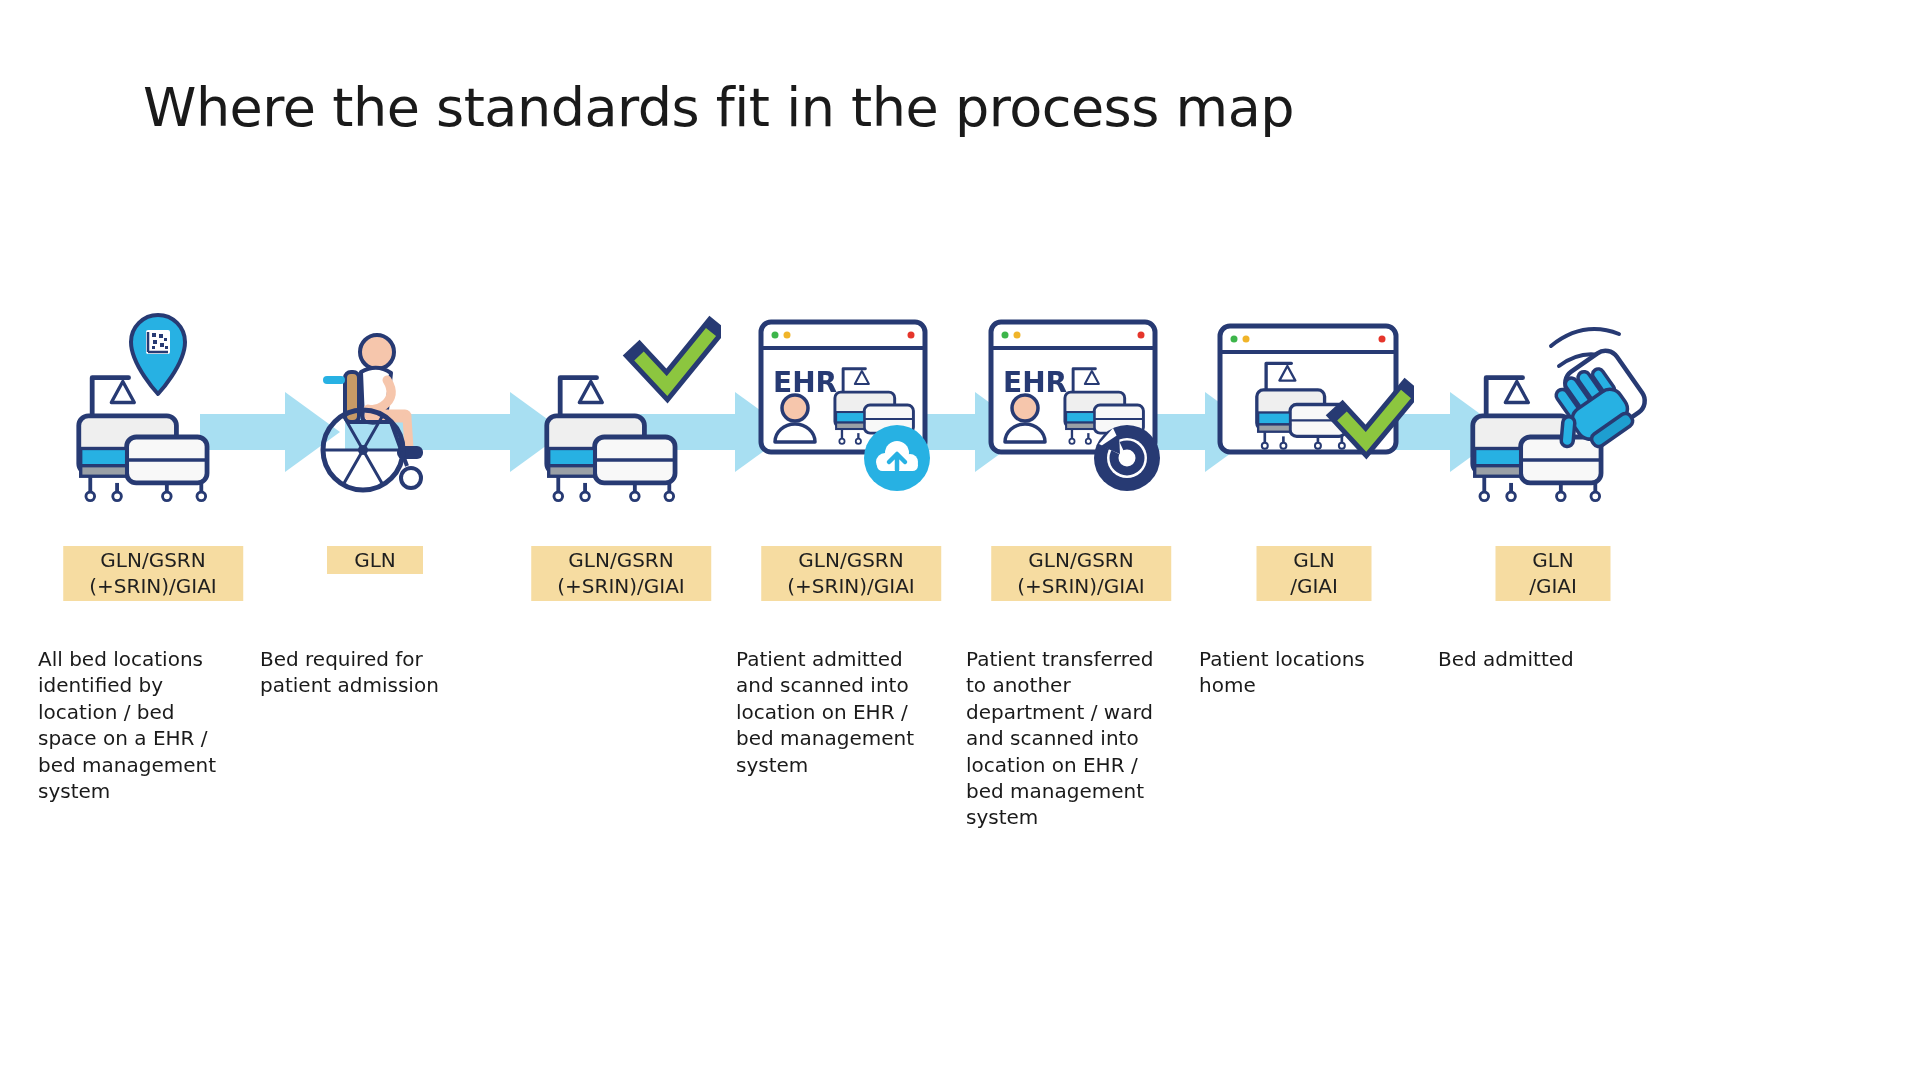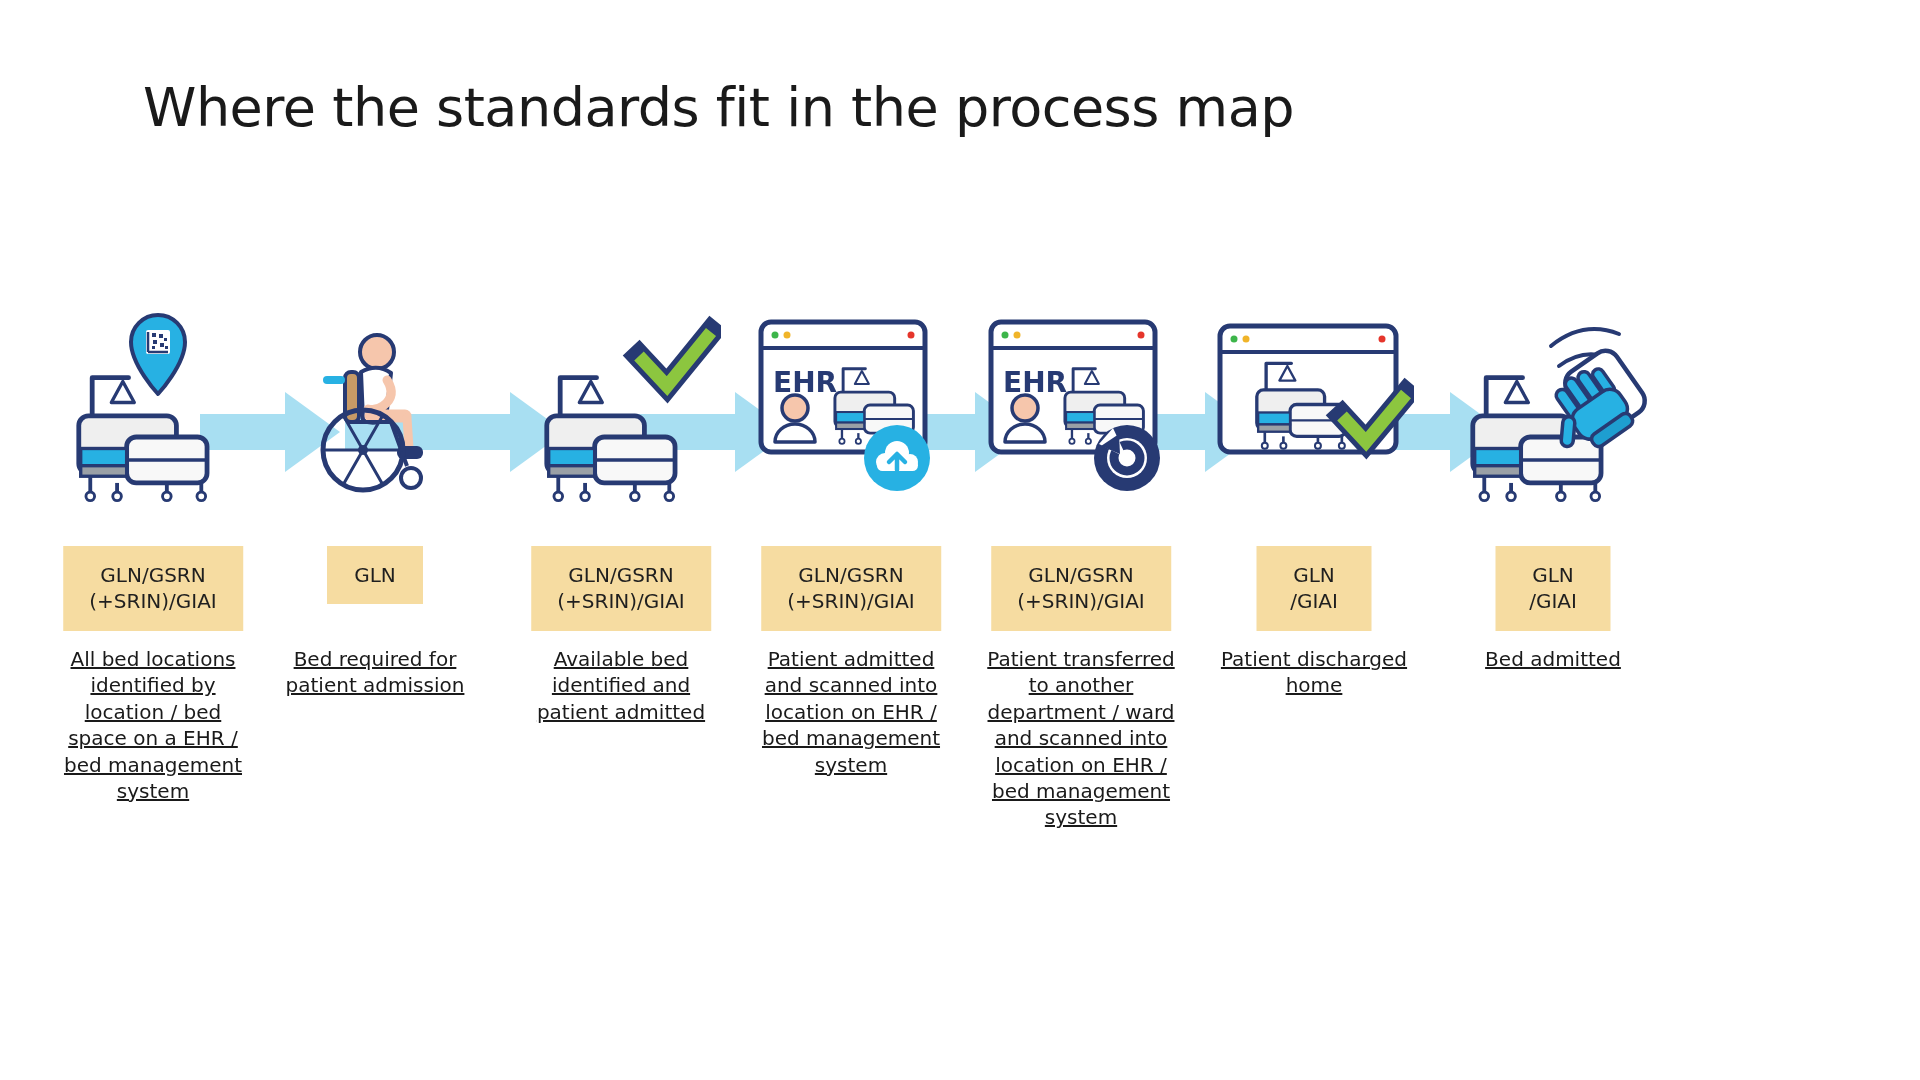--- a/index.html
+++ b/index.html
@@ -21,28 +21,27 @@
     width:0;height:0;
     border-top:40px solid transparent;border-bottom:40px solid transparent;
     border-left:55px solid var(--arrow,#A8DFF2);
   }
   .step{position:absolute;top:0;width:230px;height:900px;z-index:2;}
   .icon{position:absolute;top:312px;left:50%;transform:translateX(-50%);width:200px;height:195px;}
   .tag{
     position:absolute;top:546px;left:50%;transform:translateX(-50%);
     background:var(--tagbg,#F6DCA1);
     font-size:20px;line-height:1.32;text-align:center;
-    padding:16px 26px;white-space:pre-line;min-width:44px;
+    padding:1px 26px;white-space:pre-line;min-width:44px;
     color:#1f1f1f;
   }
   .desc{
     position:absolute;top:646px;left:0;width:230px;
-    font-size:20px;line-height:1.32;text-align:center;white-space:pre-line;
+    font-size:20px;line-height:1.32;text-align:left;white-space:pre-line;
     color:var(--text,#1a1a1a);
-    text-decoration:underline;
   }
   svg{display:block;}
 </style>
 </head>
 <body>
 
 <svg width="0" height="0" style="position:absolute" aria-hidden="true">
   <defs>
     <symbol id="bed" viewBox="0 0 150 140">
       <path d="M24,54 V8 H62" fill="none" stroke="var(--navy,#273A73)" stroke-width="5" stroke-linecap="round" stroke-linejoin="round"></path>
@@ -151,23 +150,20 @@
       <svg width="200" height="195" viewBox="0 0 200 195">
         <use href="#bed" x="8" y="58" width="160" height="134"></use>
         <g>
           <path d="M118,44 L146,74 L190,20" stroke="var(--navy,#273A73)" stroke-width="23" fill="none" stroke-linecap="square" stroke-linejoin="miter"></path>
           <path d="M118,44 L146,74 L190,20" stroke="var(--green,#8CC63F)" stroke-width="13" fill="none"></path>
         </g>
       </svg>
     </div>
     <div class="tag">GLN/GSRN
 (+SRIN)/GIAI</div>
-    <div class="desc">Available bed
-identified and
-patient admitted</div>
   </div>
 
   <div class="step" style="left:736px">
     <div class="icon">
       <svg width="200" height="195" viewBox="0 0 200 195">
         <rect x="10" y="10" width="164" height="130" rx="10" fill="#fff" stroke="var(--navy,#273A73)" stroke-width="5"></rect>
         <line x1="10" y1="36" x2="174" y2="36" stroke="var(--navy,#273A73)" stroke-width="4"></line>
         <g>
           <circle cx="24" cy="23" r="3.5" fill="#3DB54A"></circle>
           <circle cx="36" cy="23" r="3.5" fill="#F0B429"></circle>
@@ -247,21 +243,21 @@
           <circle cx="168" cy="27" r="3.5" fill="#E5352B"></circle>
         </g>
         <use href="#bed" x="36" y="46" width="100" height="93"></use>
         <g>
           <path d="M128,104 L152,130 L192,82" stroke="var(--navy,#273A73)" stroke-width="23" fill="none" stroke-linecap="square" stroke-linejoin="miter"></path>
           <path d="M128,104 L152,130 L192,82" stroke="var(--green,#8CC63F)" stroke-width="13" fill="none"></path>
         </g>
       </svg>
     </div>
     <div class="tag">GLN /GIAI</div>
-    <div class="desc">Patient discharged
+    <div class="desc">Patient locations
 home</div>
   </div>
 
   <div class="step" style="left:1438px">
     <div class="icon">
       <svg width="200" height="195" viewBox="0 0 200 195">
         <use href="#bed" x="2" y="58" width="160" height="134"></use>
         <g fill="none" stroke="var(--navy,#273A73)" stroke-width="4" stroke-linecap="round">
           <path d="M98,34 Q130,8 166,22"></path>
           <path d="M106,54 Q128,38 150,44"></path>

